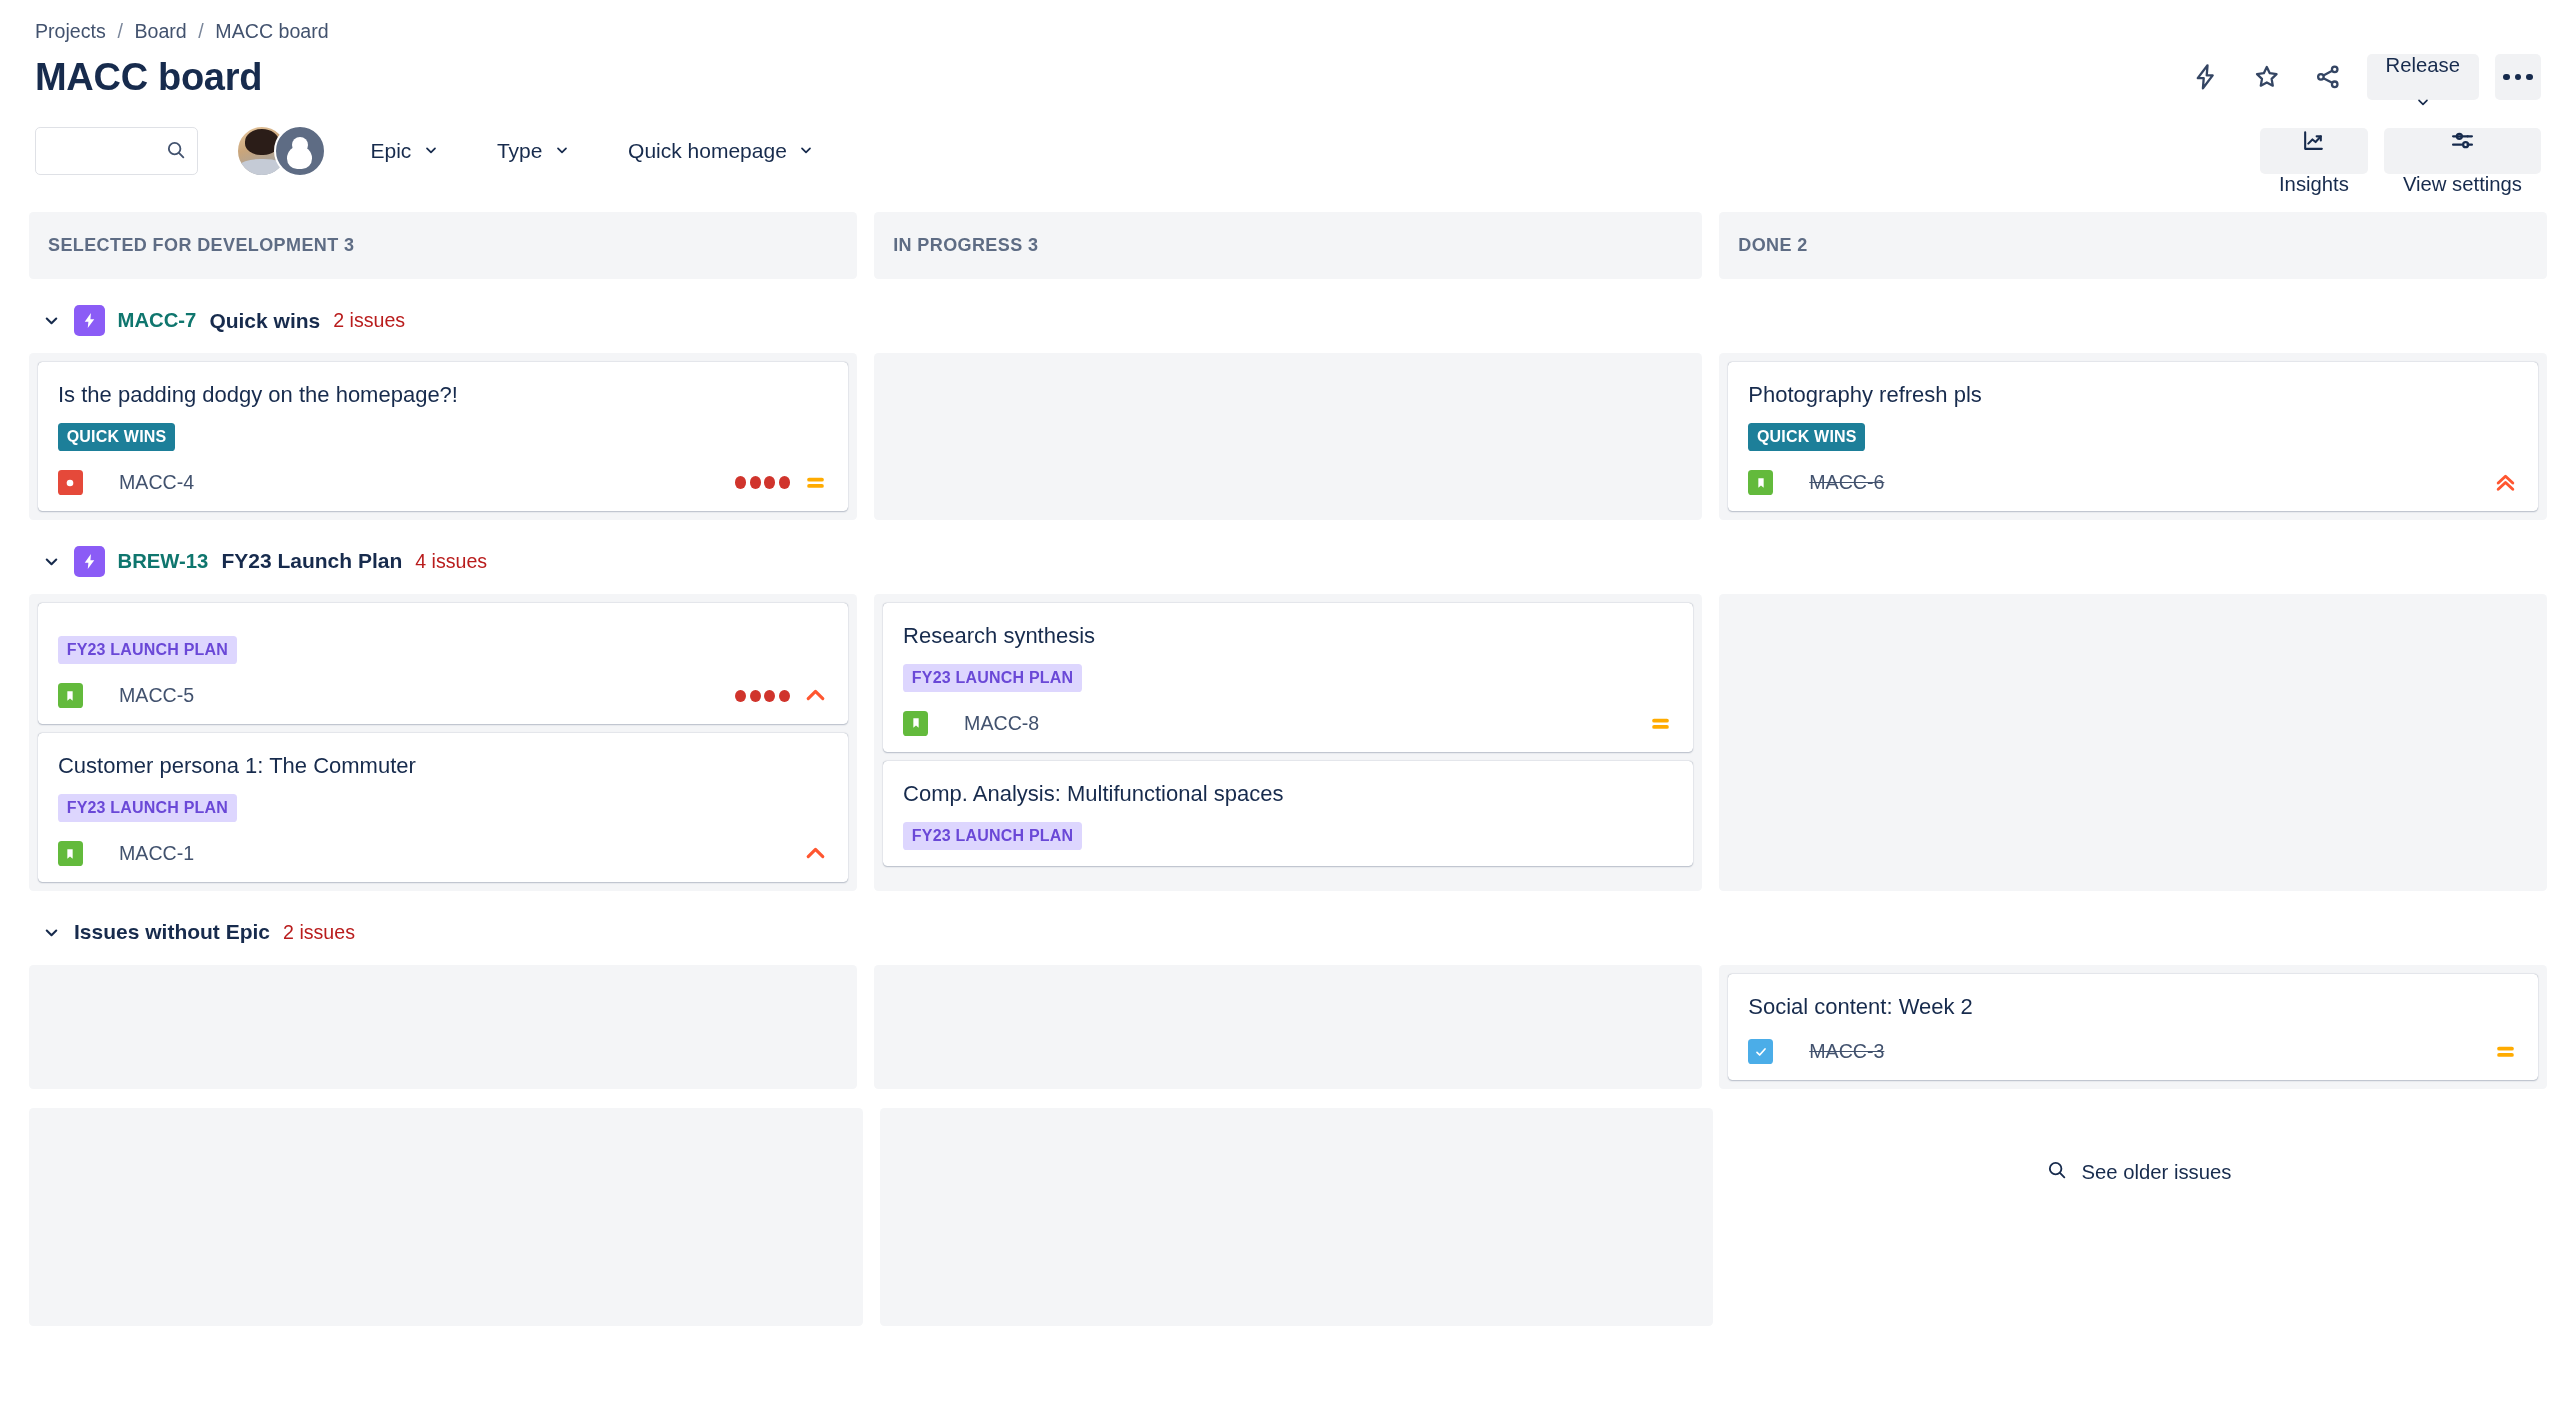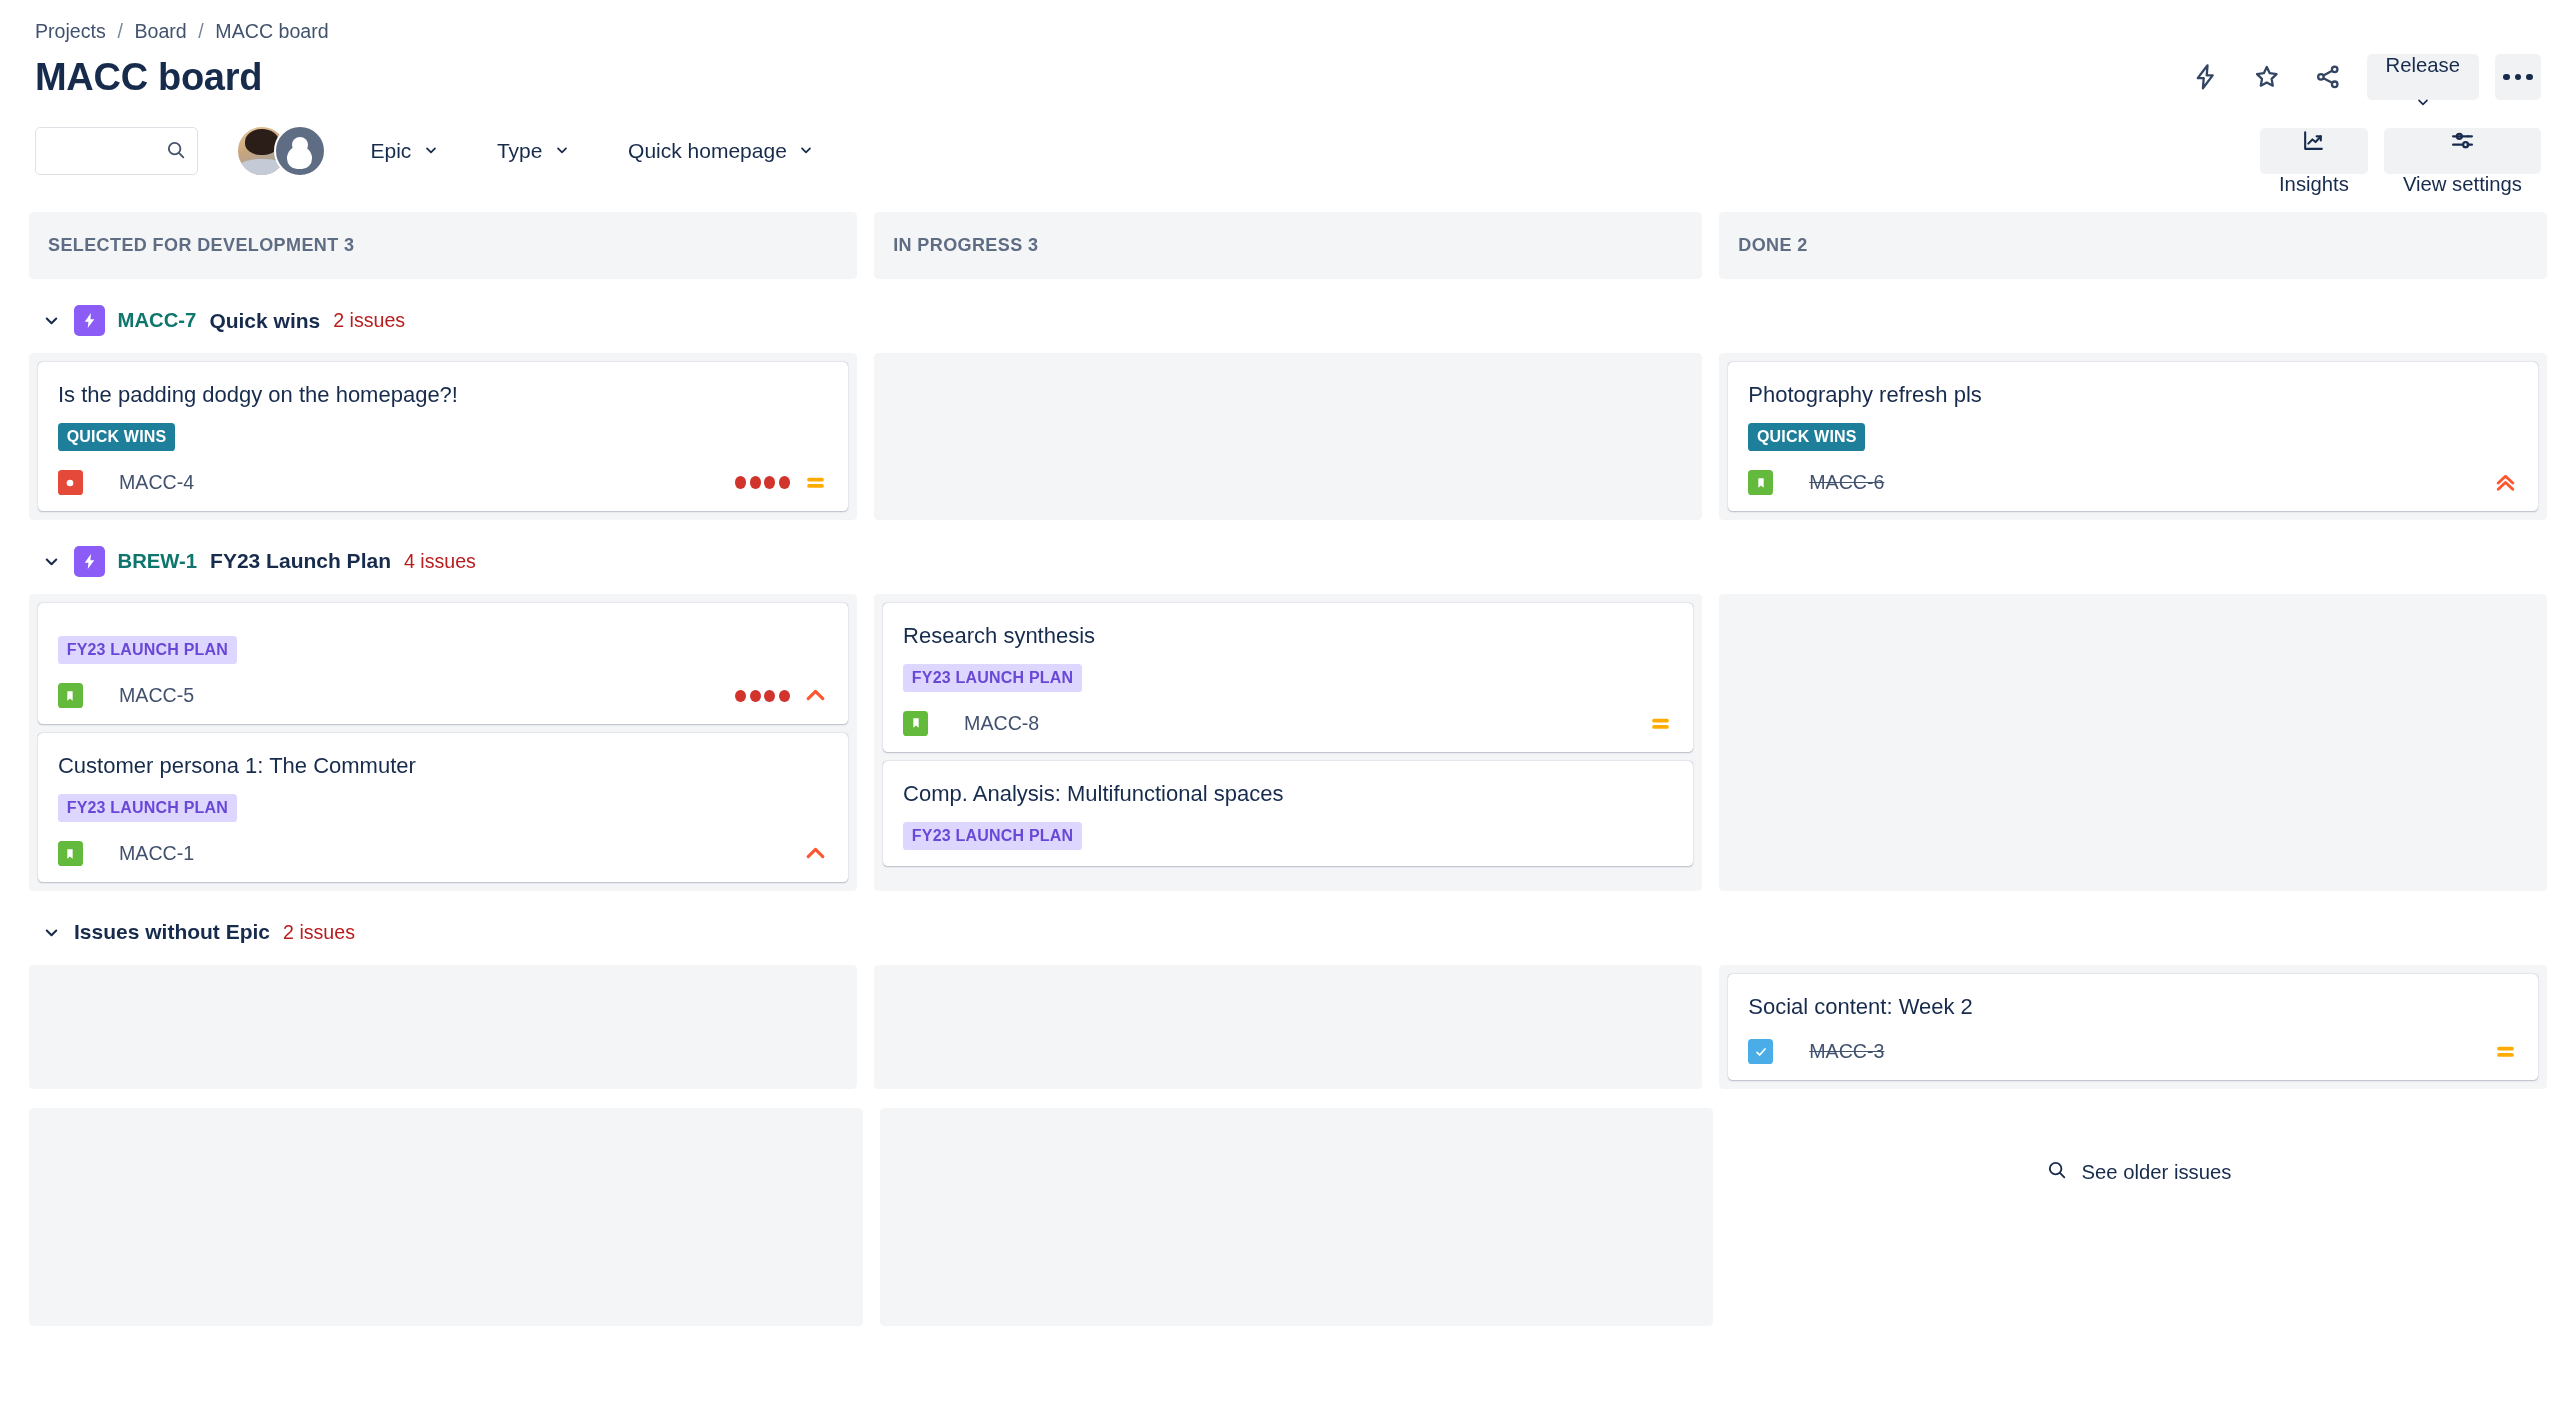--- a/index.html
+++ b/index.html
@@ -390,21 +390,21 @@
             <span class="sw-chev">
               <svg viewBox="0 0 24 24" fill="none">
                 <path d="M6 9.5l6 6 6-6" stroke="#172B4D" stroke-width="2.6" stroke-linecap="round" stroke-linejoin="round"></path>
               </svg>
             </span>
             <span class="epic-icon">
               <svg viewBox="0 0 24 24" fill="none">
                 <path d="M13.8 2.5 6 13.5h4.6L9.8 21.5 18 10.5h-4.8l.6-8z" fill="#fff"></path>
               </svg>
             </span>
-            <span class="sw-key">BREW-1</span>
+            <span class="sw-key">BREW-13</span>
             <span class="sw-name">FY23 Launch Plan</span>
             <span class="sw-count">4 issues</span>
           </div>
           <div class="lane-cols">
             <div class="lane-col tall">
               <div class="card">
                 <div class="labels">
                   <span class="label fy23">FY23 LAUNCH PLAN</span>
                 </div>
                 <div class="card-footer">

